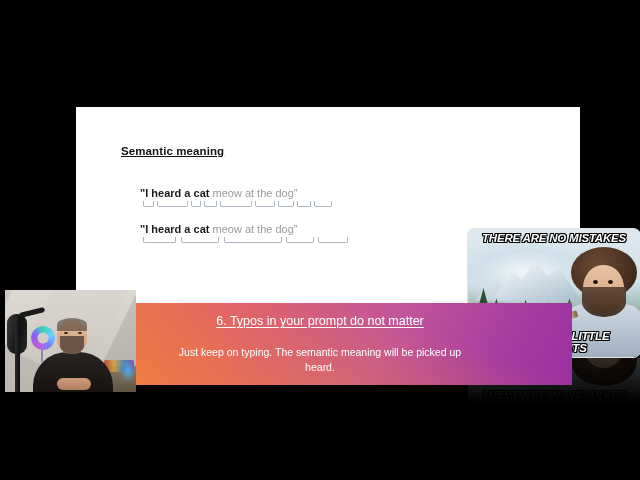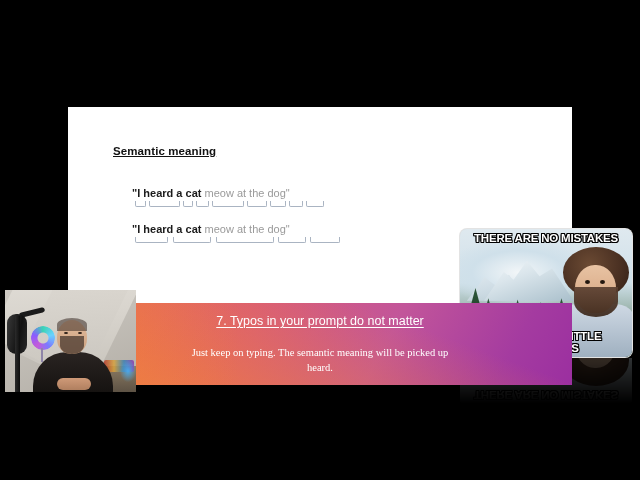--- a/index.html
+++ b/index.html
@@ -1,21 +1,21 @@
 <!DOCTYPE html>
 <html><head>
 <meta charset="utf-8">
 <style>
   html,body{margin:0;padding:0;background:#000;}
   body{width:640px;height:480px;overflow:hidden;
        font-family:"Liberation Sans", sans-serif;}
   #stage{position:relative;width:640px;height:480px;background:#000;}
 
   
-  .slide{position:absolute;left:68px;top:107px;width:504px;height:197px;
+  .slide{position:absolute;left:76px;top:107px;width:504px;height:197px;
          background:#ffffff;}
 
   .slide-title{position:absolute;left:45px;top:38px;
                font-size:11.5px;font-weight:bold;color:#111;
                text-decoration:underline;letter-spacing:.1px;
                white-space:nowrap;}
 
   
   .quoteblock{position:absolute;left:64px;top:80px;width:310px;}
   .qline{position:relative;height:36px;}
@@ -70,21 +70,21 @@
   .beard{position:absolute;left:22%;top:36%;width:56%;height:28%;border-radius:0 0 50% 50%;
     background:linear-gradient(#5b4031,#3a2619);opacity:.92;}
   .eye{position:absolute;top:30%;width:7%;height:4%;border-radius:50%;background:#23170f;}
   .eye.l{left:36%;} .eye.r{left:55%;}
   .shirt{position:absolute;left:2%;top:52%;width:96%;height:48%;border-radius:26% 26% 0 0;
     background:linear-gradient(#cfd9e4,#9fb0c0);}
   .brush{position:absolute;left:-28%;top:62%;width:46%;height:6%;
     background:linear-gradient(90deg,#f3f3f0 0%,#e7e4dc 70%,#7b5a36 100%);
     transform:rotate(-16deg);border-radius:2px;}
   .meme-top,.meme-bottom{position:absolute;left:0;width:100%;text-align:center;
-    color:#fff;font-weight:bold;
+    color:#fff;font-weight:bold;font-style:italic;
     font-family:"Liberation Sans", sans-serif;
     letter-spacing:-.2px;
     -webkit-text-stroke:0;
     text-shadow:-1px 0 #000,1px 0 #000,0 -1px #000,0 1px #000,
                 -1px -1px #000,1px -1px #000,-1px 1px #000,1px 1px #000;}
   .meme-top{top:3px;font-size:11.5px;}
   .meme-bottom{bottom:3px;font-size:11.5px;}
   .meme-reflection{position:absolute;left:0;top:129px;width:172px;height:46px;
     overflow:hidden;opacity:.22;
     -webkit-mask-image:linear-gradient(#000,transparent);
@@ -107,21 +107,21 @@
     overflow:hidden;}
   .banner-ov{position:absolute;inset:0;
     background:linear-gradient(200deg, rgba(237,92,98,0) 30%, rgba(243,130,52,.55) 78%, rgba(243,140,52,.7) 100%);}
   .banner-ov2{position:absolute;inset:0;
     background:linear-gradient(90deg, rgba(243,132,52,.45) 0%, rgba(243,132,52,0) 34%);}
   .banner-title{position:absolute;left:0;top:11px;width:100%;text-align:center;
     color:#fff;font-size:12.5px;text-decoration:underline;
     text-underline-offset:2px;}
   .banner-body{position:absolute;left:0;top:42px;width:100%;text-align:center;
     color:#fff;font-size:10.5px;line-height:15px;}
-  .banner-body span{display:block;font-family:Liberation Serif, serif;}
+  .banner-body span{display:block;}
 
   
   .webcam{position:absolute;left:5px;top:290px;width:131px;height:102px;
     overflow:hidden;background:#2a2724;}
   .wall{position:absolute;inset:0;
     background:linear-gradient(160deg,#cfcbc4 0%,#c3bfb8 40%,#b3aea6 100%);}
   .ceiling{position:absolute;right:-6%;top:-12%;width:86%;height:118%;
     background:linear-gradient(150deg,#e8e5df 0%,#d8d4cd 55%,#c6c2ba 100%);
     transform:rotate(26deg);transform-origin:top right;}
   .ceiling2{position:absolute;right:4%;top:-6%;width:52%;height:110%;
@@ -249,21 +249,21 @@
       </div>
           </div>
       </div>
     </div>
 
   </div>
 
   <div class="banner">
     <div class="banner-ov"></div>
     <div class="banner-ov2"></div>
-    <div class="banner-title">7. Typos in your prompt do not matter</div>
+    <div class="banner-title">6. Typos in your prompt do not matter</div>
     <div class="banner-body">
       <span>Just keep on typing. The semantic meaning will be picked up</span>
       <span>heard.</span>
     </div>
   </div>
 
   <div class="webcam">
     <div class="wall"></div>
     <div class="ceiling"></div>
     <div class="ceiling2"></div>

